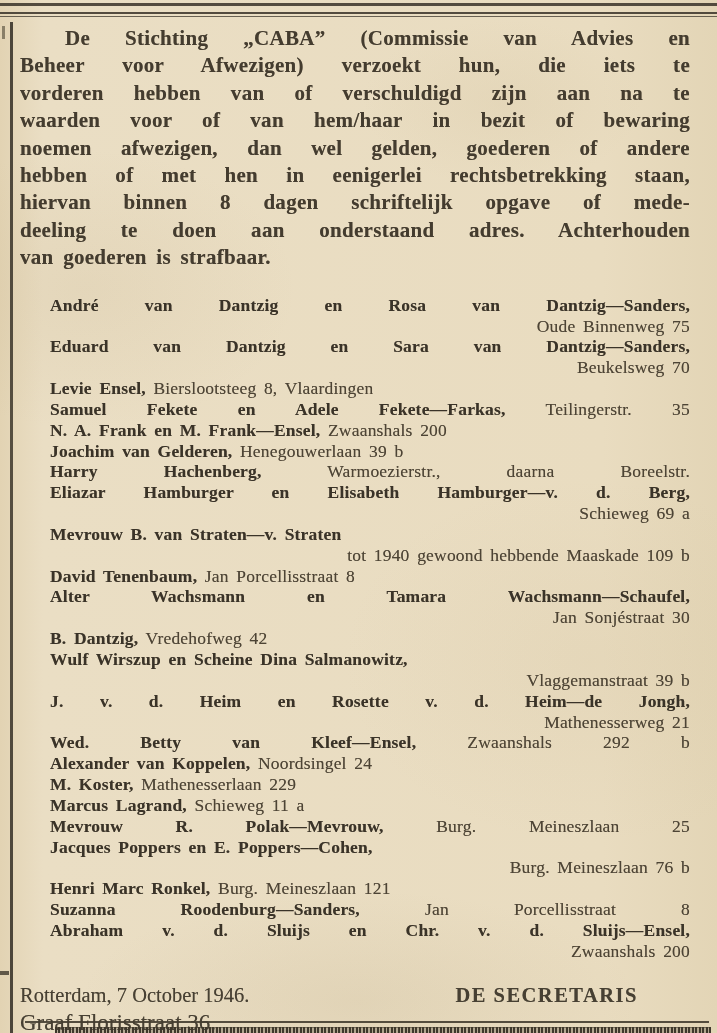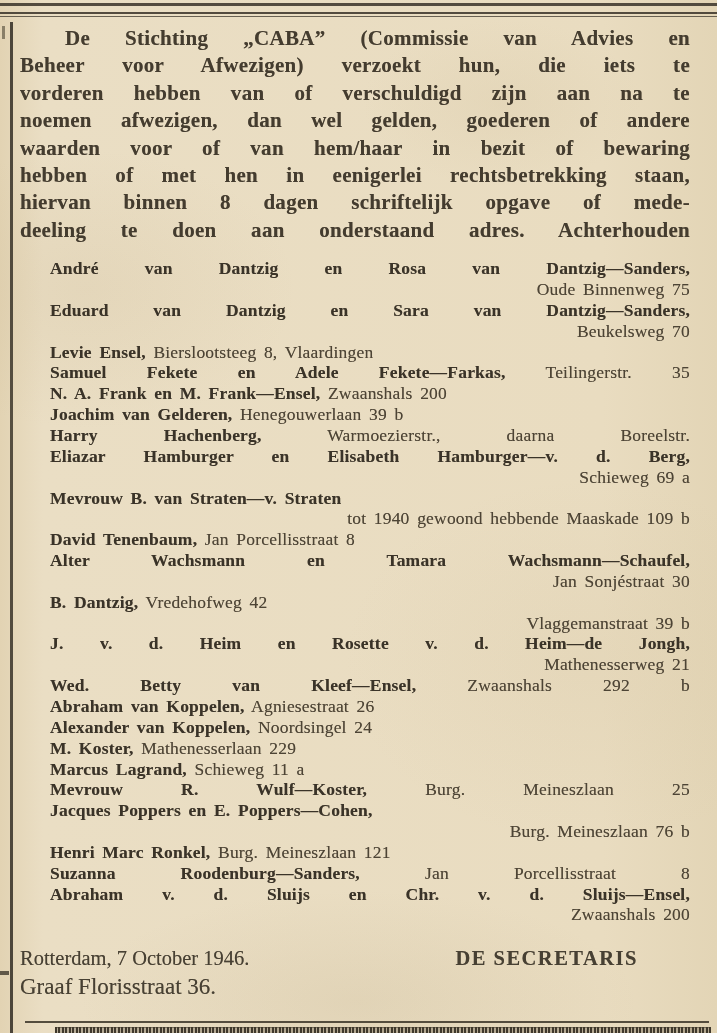--- a/index.html
+++ b/index.html
@@ -33,21 +33,21 @@
     text-shadow:0 0 0.5px rgba(77,68,53,0.5);}
 
   .paragraph{color:#443c2f;}
   .pline{
     font-size:21px;line-height:27.4px;font-weight:700;letter-spacing:.3px;word-spacing:4px;
     text-align:justify;text-align-last:justify;white-space:normal;
   }
   .pline.first{padding-left:45px;}
   .pline.last{text-align-last:left;}
 
-  .entries{margin-top:14px;}
+  .entries{margin-top:23px;}
   .entry{
     font-size:17.5px;line-height:20.85px;padding-left:30px;
     letter-spacing:.2px;word-spacing:3px;white-space:nowrap;
   }
   .entry.align-right{text-align:right;white-space:normal;}
   .entry.align-spread{text-align:justify;text-align-last:justify;white-space:normal;}
   .entry .nm{font-weight:700;color:var(--ink-bold);}
   .entry .addr{font-weight:400;color:var(--ink);}
 
   .footer-row{
@@ -73,53 +73,54 @@
   <div class="hrule r3"></div>
   <div class="vrule"></div>
   <div class="edge-artifact"></div>
   <div class="margin-mark"></div>
 
   <div class="content">
     <div class="paragraph">
         <div class="pline first">De Stichting „CABA” (Commissie van Advies en</div>
         <div class="pline">Beheer voor Afwezigen) verzoekt hun, die iets te</div>
         <div class="pline">vorderen hebben van of verschuldigd zijn aan na te</div>
+        <div class="pline">waarden voor of van hem/haar in bezit of bewaring</div>
         <div class="pline">noemen afwezigen, dan wel gelden, goederen of andere</div>
-        <div class="pline">waarden voor of van hem/haar in bezit of bewaring</div>
         <div class="pline">hebben of met hen in eenigerlei rechtsbetrekking staan,</div>
         <div class="pline">hiervan binnen 8 dagen schriftelijk opgave of mede-</div>
         <div class="pline">deeling te doen aan onderstaand adres. Achterhouden</div>
+        <div class="pline last">van goederen is strafbaar.</div>
       </div>
     <div class="entries">
         <div class="entry align-spread"><span class="nm">André van Dantzig en Rosa van Dantzig—Sanders,</span></div>
         <div class="entry align-right"><span class="addr">Oude Binnenweg 75</span></div>
         <div class="entry align-spread"><span class="nm">Eduard van Dantzig en Sara van Dantzig—Sanders,</span></div>
         <div class="entry align-right"><span class="addr">Beukelsweg 70</span></div>
         <div class="entry align-left"><span class="nm">Levie Ensel,</span> <span class="addr">Bierslootsteeg 8, Vlaardingen</span></div>
         <div class="entry align-spread"><span class="nm">Samuel Fekete en Adele Fekete—Farkas,</span> <span class="addr">Teilingerstr. 35</span></div>
         <div class="entry align-left"><span class="nm">N. A. Frank en M. Frank—Ensel,</span> <span class="addr">Zwaanshals 200</span></div>
         <div class="entry align-left"><span class="nm">Joachim van Gelderen,</span> <span class="addr">Henegouwerlaan 39 b</span></div>
         <div class="entry align-spread"><span class="nm">Harry Hachenberg,</span> <span class="addr">Warmoezierstr., daarna Boreelstr.</span></div>
         <div class="entry align-spread"><span class="nm">Eliazar Hamburger en Elisabeth Hamburger—v. d. Berg,</span></div>
         <div class="entry align-right"><span class="addr">Schieweg 69 a</span></div>
         <div class="entry align-left"><span class="nm">Mevrouw B. van Straten—v. Straten</span></div>
         <div class="entry align-right"><span class="addr">tot 1940 gewoond hebbende Maaskade 109 b</span></div>
         <div class="entry align-left"><span class="nm">David Tenenbaum,</span> <span class="addr">Jan Porcellisstraat 8</span></div>
         <div class="entry align-spread"><span class="nm">Alter Wachsmann en Tamara Wachsmann—Schaufel,</span></div>
         <div class="entry align-right"><span class="addr">Jan Sonjéstraat 30</span></div>
         <div class="entry align-left"><span class="nm">B. Dantzig,</span> <span class="addr">Vredehofweg 42</span></div>
+        <div class="entry align-left"><span class="nm">Wulf Wirszup en Scheine Dina Salmanowitz,</span></div>
         <div class="entry align-right"><span class="addr">Vlaggemanstraat 39 b</span></div>
         <div class="entry align-spread"><span class="nm">J. v. d. Heim en Rosette v. d. Heim—de Jongh,</span></div>
         <div class="entry align-right"><span class="addr">Mathenesserweg 21</span></div>
         <div class="entry align-spread"><span class="nm">Wed. Betty van Kleef—Ensel,</span> <span class="addr">Zwaanshals 292 b</span></div>
-        <div class="entry align-left"><span class="nm">Abraham van Koppelen,</span> <span class="addr">Agniesestraat 26</span></div>
         <div class="entry align-left"><span class="nm">Alexander van Koppelen,</span> <span class="addr">Noordsingel 24</span></div>
         <div class="entry align-left"><span class="nm">M. Koster,</span> <span class="addr">Mathenesserlaan 229</span></div>
         <div class="entry align-left"><span class="nm">Marcus Lagrand,</span> <span class="addr">Schieweg 11 a</span></div>
-        <div class="entry align-spread"><span class="nm">Mevrouw R. Wulf—Koster,</span> <span class="addr">Burg. Meineszlaan 25</span></div>
+        <div class="entry align-spread"><span class="nm">Mevrouw R. Polak—Mevrouw,</span> <span class="addr">Burg. Meineszlaan 25</span></div>
         <div class="entry align-left"><span class="nm">Jacques Poppers en E. Poppers—Cohen,</span></div>
         <div class="entry align-right"><span class="addr">Burg. Meineszlaan 76 b</span></div>
         <div class="entry align-left"><span class="nm">Henri Marc Ronkel,</span> <span class="addr">Burg. Meineszlaan 121</span></div>
         <div class="entry align-spread"><span class="nm">Suzanna Roodenburg—Sanders,</span> <span class="addr">Jan Porcellisstraat 8</span></div>
         <div class="entry align-spread"><span class="nm">Abraham v. d. Sluijs en Chr. v. d. Sluijs—Ensel,</span></div>
         <div class="entry align-right"><span class="addr">Zwaanshals 200</span></div>
       </div>
     <div class="footer-row">
       <span class="date-place">Rotterdam, 7 October 1946.</span>
       <span class="signature">DE SECRETARIS</span>

